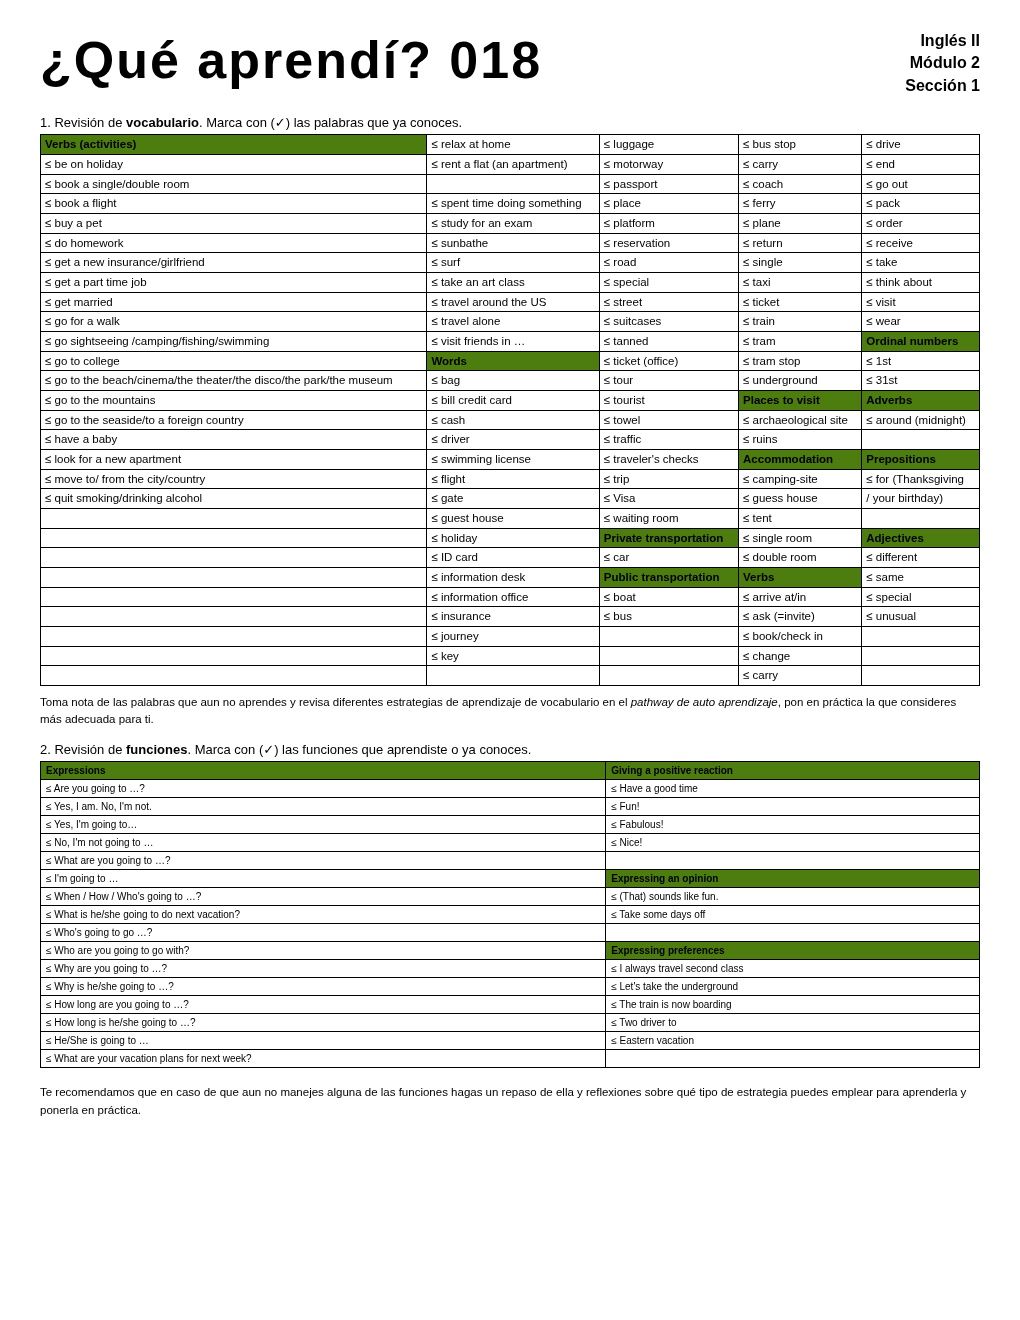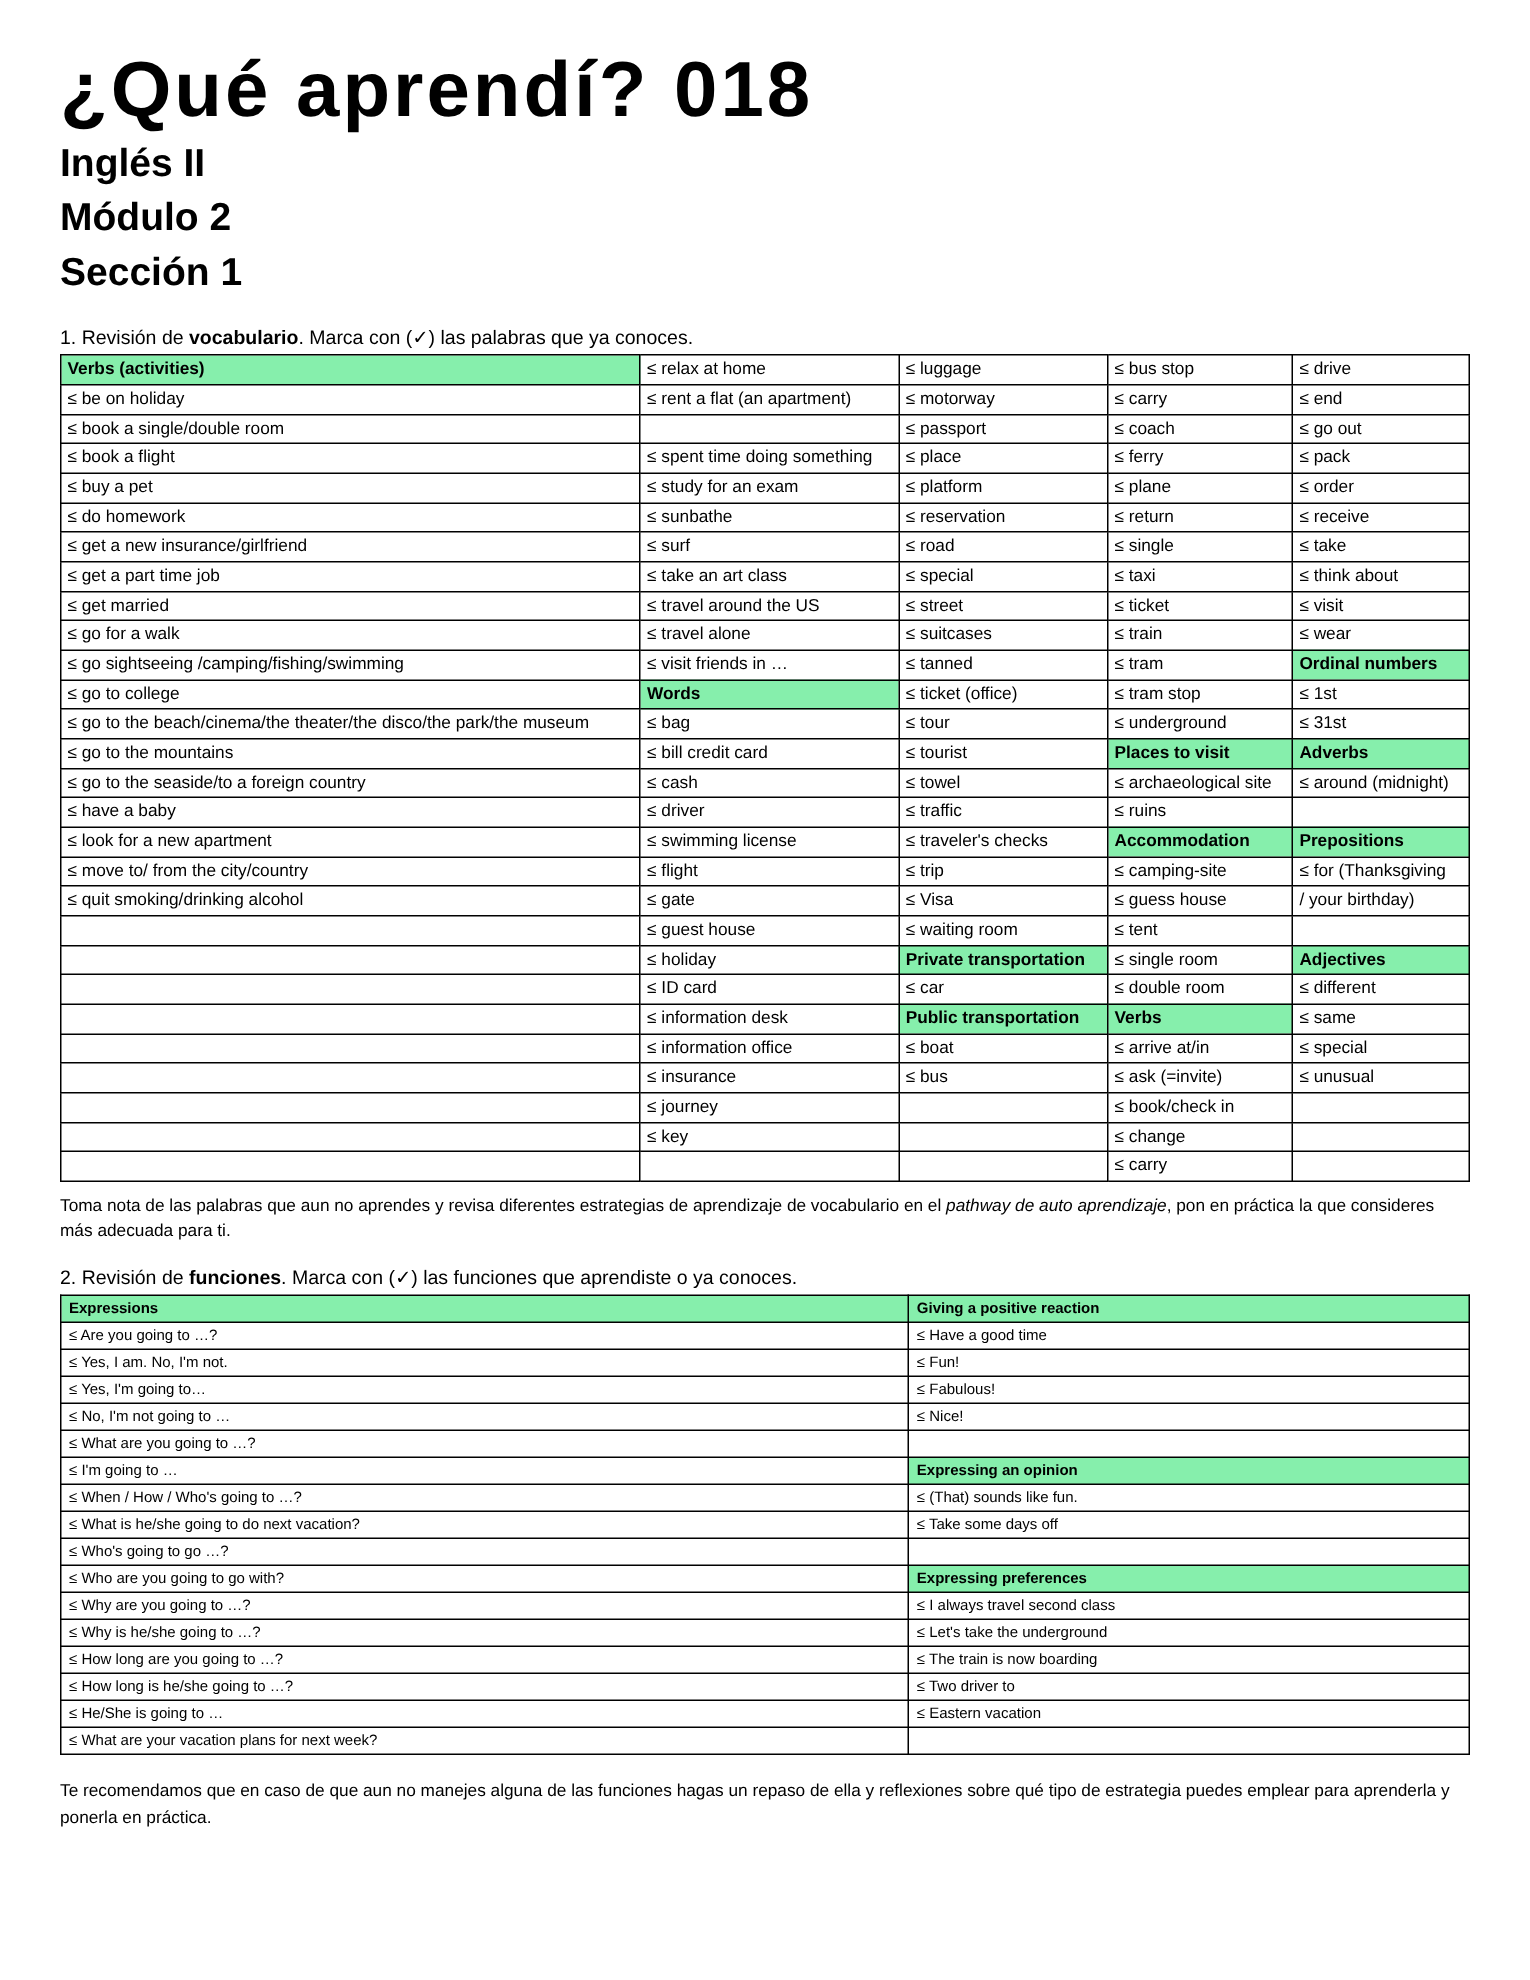--- a/index.html
+++ b/index.html
@@ -10,31 +10,30 @@
       padding: 30px 40px;
       width: 1020px;
       min-height: 1320px;
       color: #000;
     }
     .header {
       display: flex;
       justify-content: space-between;
       align-items: flex-start;
       margin-bottom: 18px;
-      flex-direction: column;
     }
     .main-title {
       font-size: 52px;
       font-weight: bold;
       font-family: 'Arial Black', Arial, sans-serif;
       letter-spacing: 2px;
     }
     .subtitle {
-      text-align: left;
-      font-size: 26px;
+      text-align: right;
+      font-size: 16px;
       font-weight: bold;
       line-height: 1.4;
     }
     .section-title {
       font-size: 13px;
       margin-bottom: 4px;
       margin-top: 14px;
     }
     .section-title strong {
       font-weight: bold;
@@ -46,21 +45,21 @@
       margin-bottom: 8px;
     }
     table.vocab-table td {
       border: 1px solid #000;
       padding: 1px 4px;
       vertical-align: top;
       font-size: 11.5px;
       line-height: 1.45;
     }
     .col-header {
-      background-color: #86efac;
+      background-color: #4d7c0f;
       font-weight: bold;
       font-size: 11.5px;
     }
     .note-text {
       font-size: 11.5px;
       margin-top: 5px;
       margin-bottom: 14px;
       line-height: 1.5;
     }
     .note-text em {

